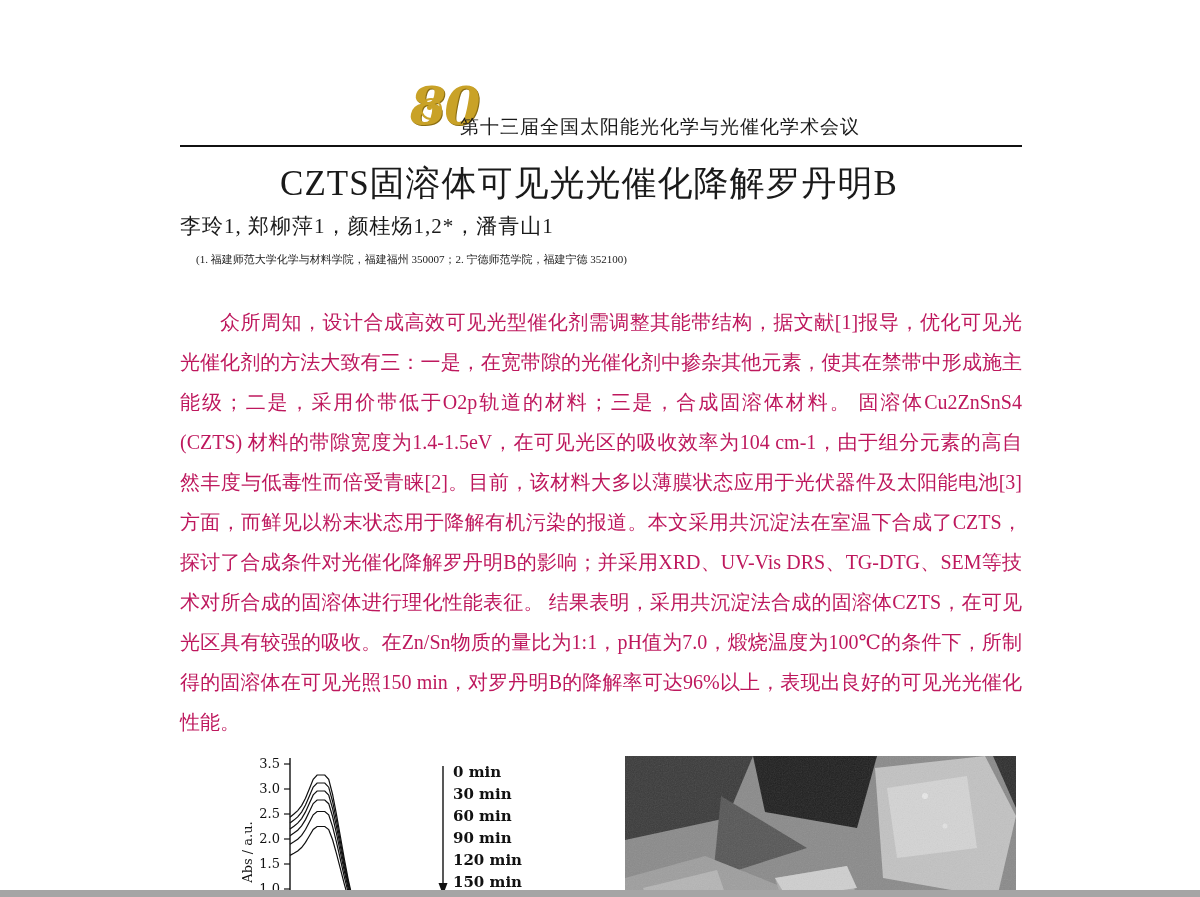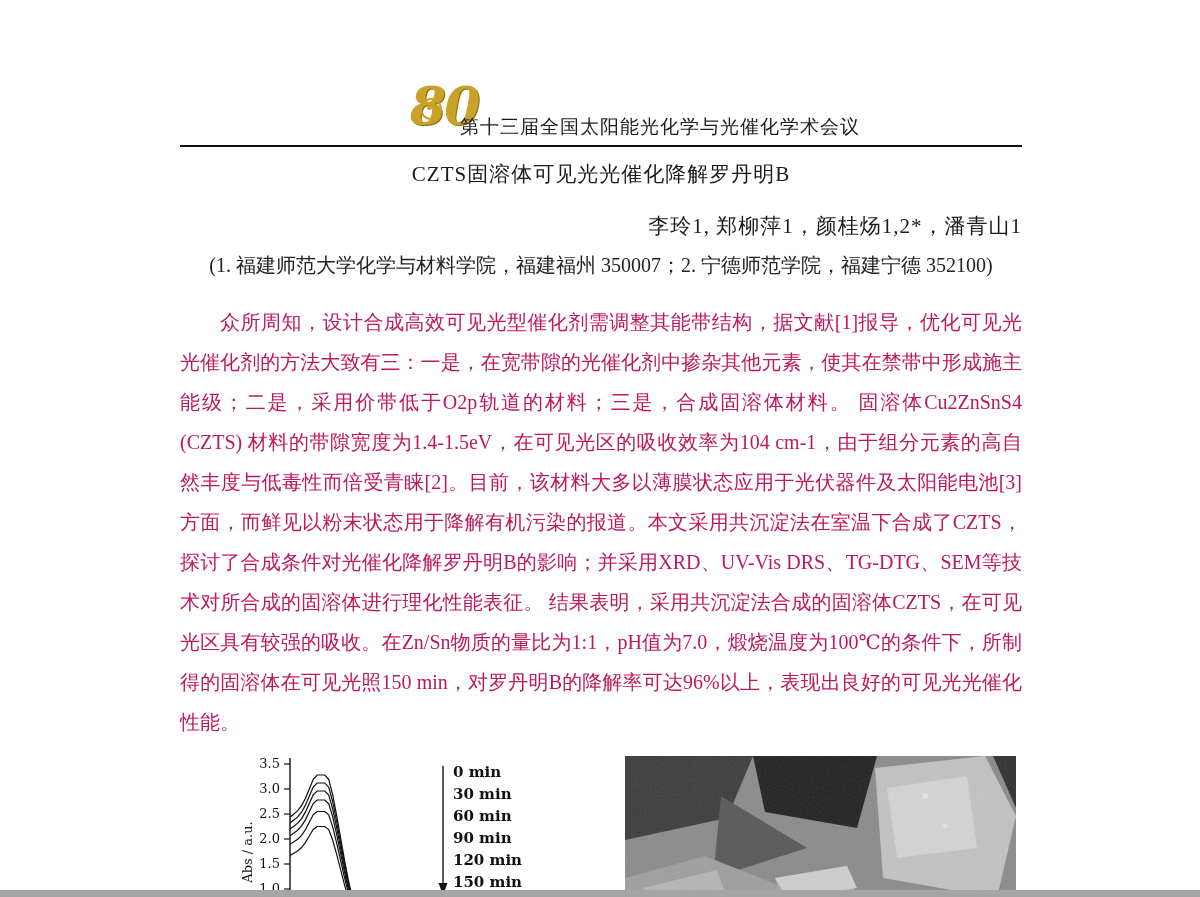--- a/index.html
+++ b/index.html
@@ -21,30 +21,30 @@
   .logo-ring-dot{
     position:absolute;left:5px;top:5px;width:5px;height:5px;border-radius:50%;background:#C9A227;
   }
   .conference-name{
     position:absolute;left:460px;top:114px;font-size:19px;font-weight:400;
     color:#1a1a1a;letter-spacing:1px;white-space:nowrap;
   }
   .rule{position:absolute;left:180px;top:145px;width:842px;height:2px;background:#111111;}
   
   .paper-title{
-    position:absolute;left:180px;top:160px;width:842px;text-align:center;
-    font-size:21px;letter-spacing:1px;
+    position:absolute;left:168px;top:160px;width:842px;text-align:center;
+    font-size:35px;letter-spacing:1px;
   }
   .authors-line{
-    position:absolute;left:180px;top:212px;width:842px;text-align:right;
+    position:absolute;left:180px;top:212px;width:842px;text-align:left;
     font-size:21px;letter-spacing:1px;
   }
   .affiliations-line{
-    position:absolute;left:180px;top:252px;width:842px;text-align:center;
-    font-size:20px;color:#222222;
+    position:absolute;left:196px;top:252px;width:842px;
+    font-size:11px;color:#222222;
   }
   
   .abstract{
     position:absolute;left:180px;top:302px;width:842px;
     font-size:20px;line-height:40px;text-align:justify;text-indent:2em;
     color:#be185d;
   }
   
   .chart-fig{position:absolute;left:238px;top:752px;width:330px;height:145px;overflow:hidden;}
   .sem-fig{position:absolute;left:625px;top:756px;width:391px;height:141px;overflow:hidden;}

